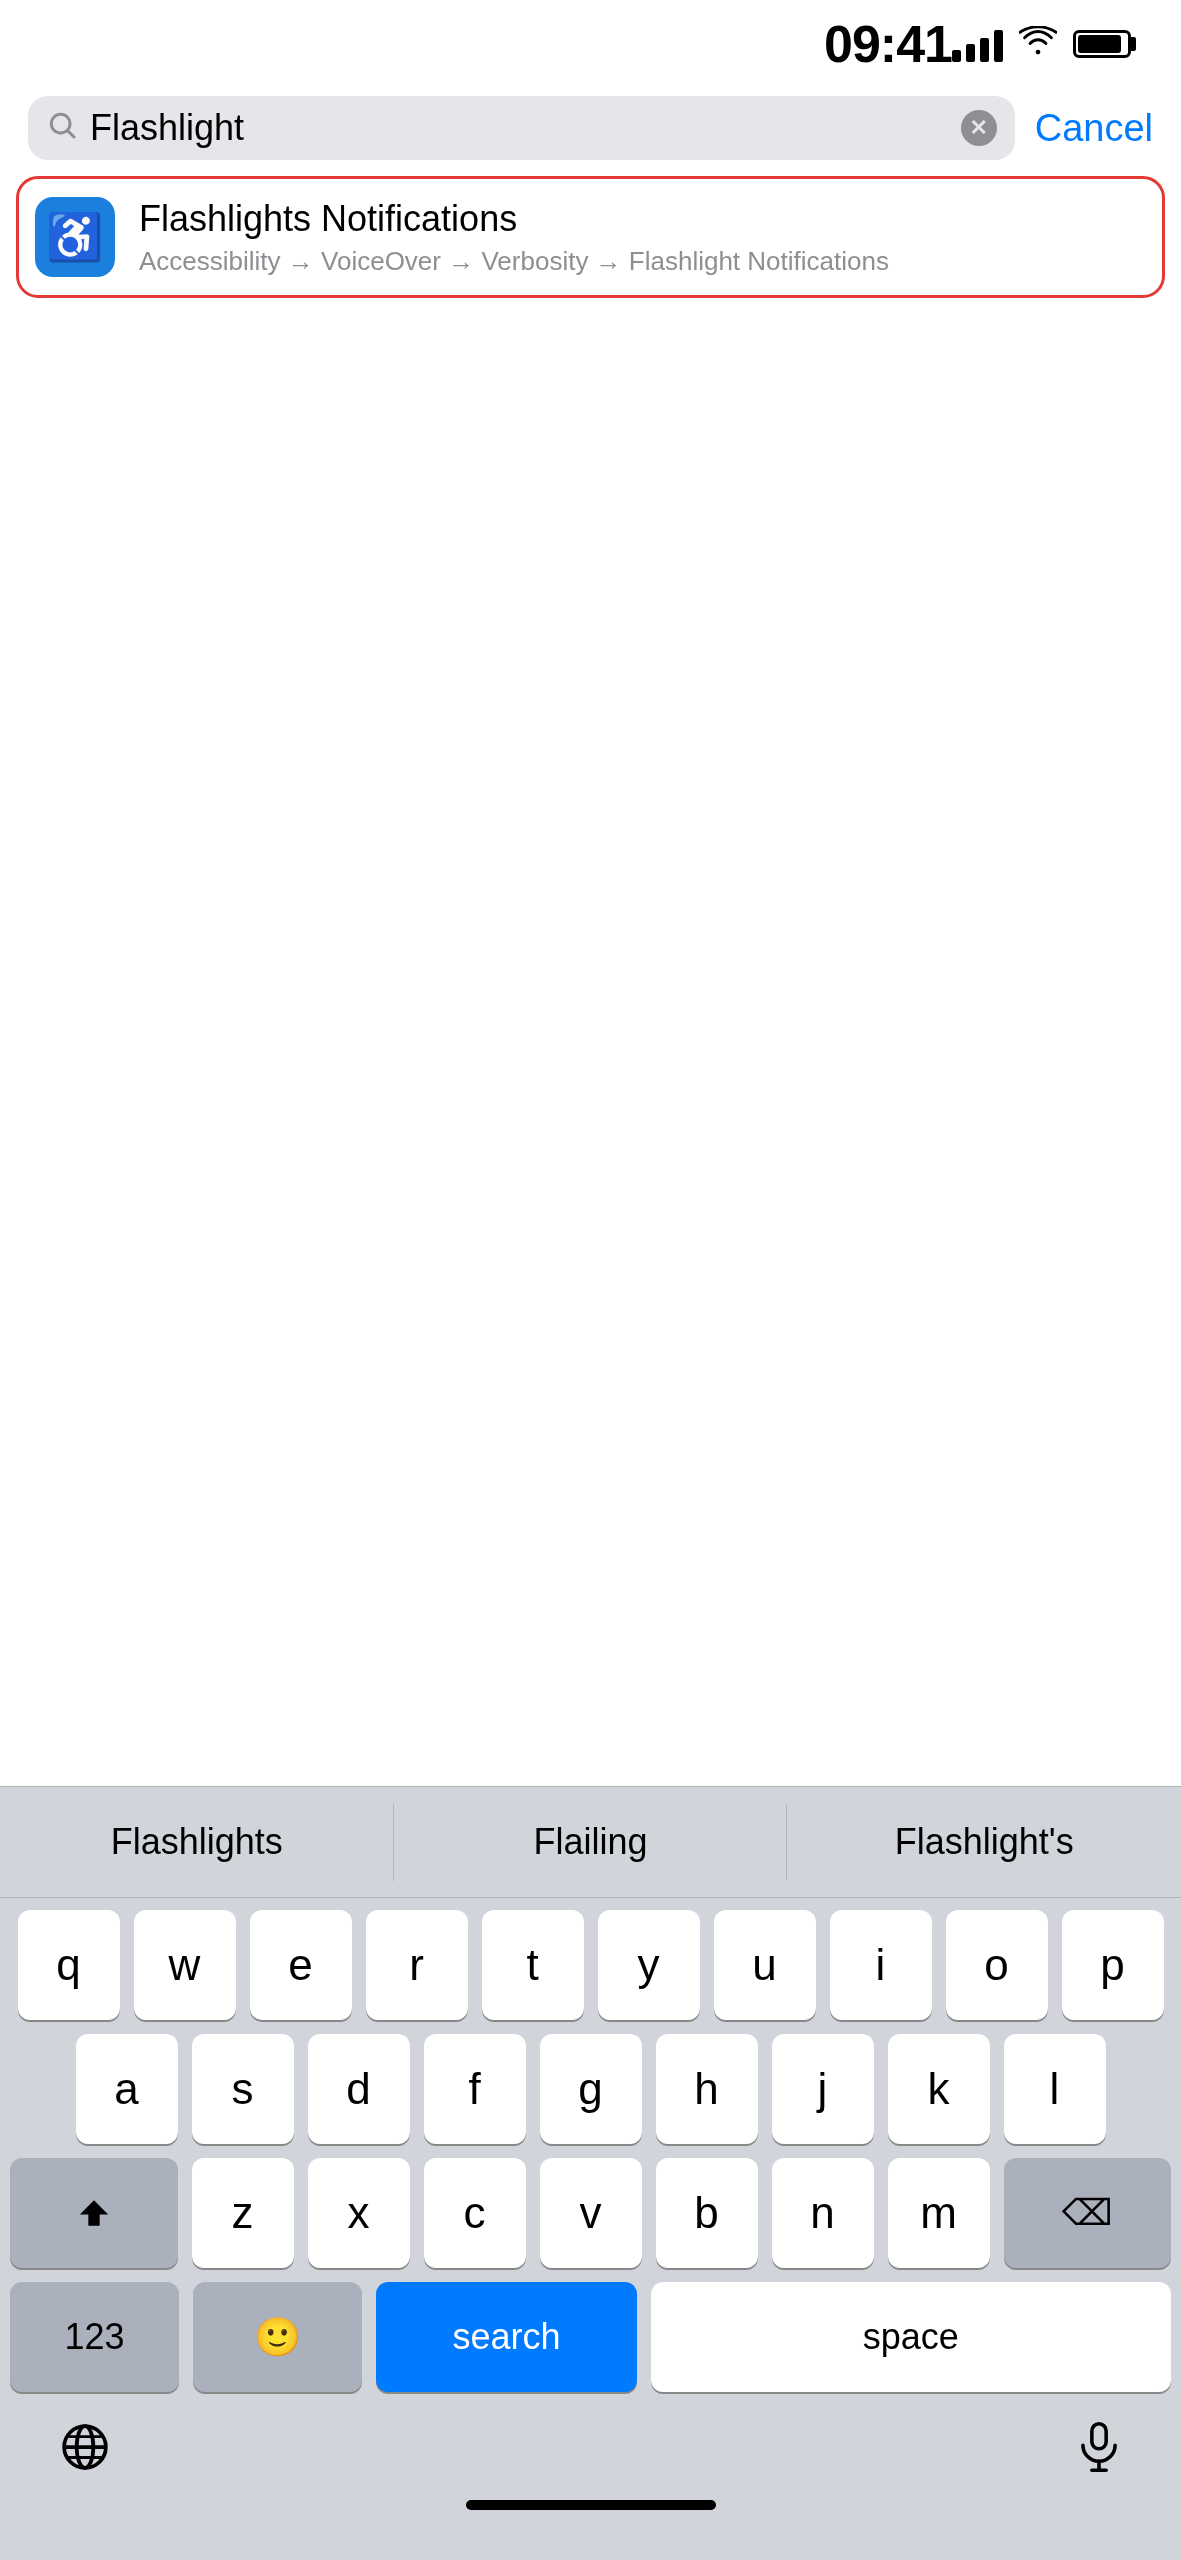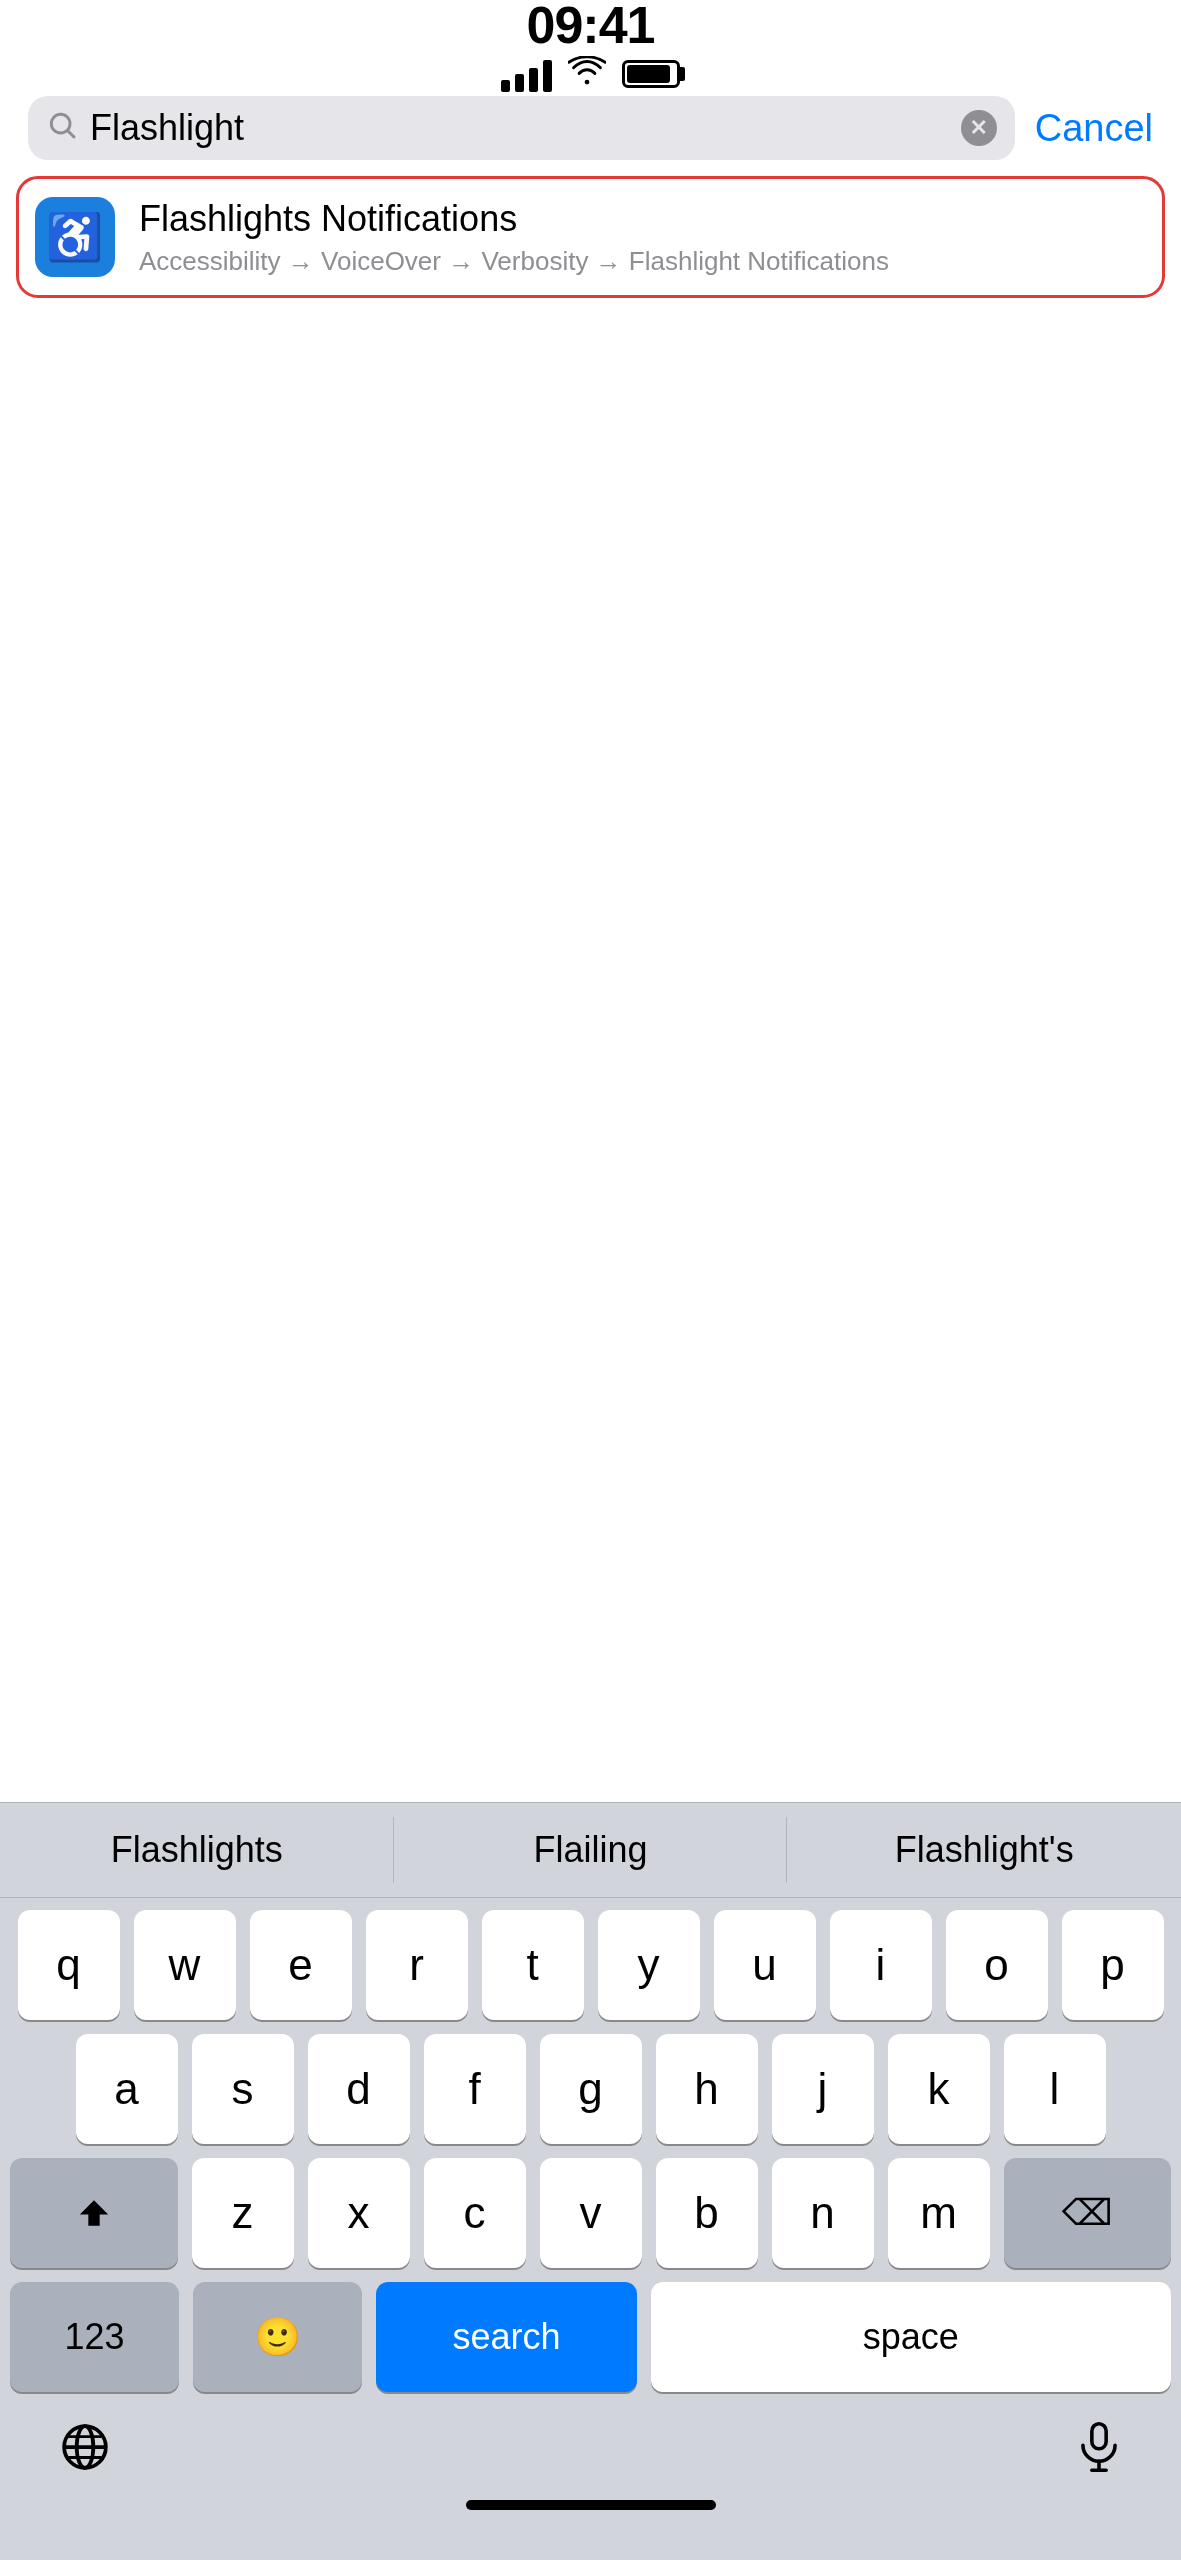--- a/index.html
+++ b/index.html
@@ -9,25 +9,24 @@
       height: 2560px;
       background: #ffffff;
       font-family: -apple-system, "SF Pro Display", "Helvetica Neue", Arial, sans-serif;
       overflow: hidden;
       position: relative;
     }
 
     
     .status-bar {
       display: flex;
-      justify-content: center;
+      justify-content: flex-end;
       align-items: center;
       padding: 18px 50px 10px 50px;
       height: 80px;
-      flex-direction: column;
     }
 
     .status-time {
       font-size: 52px;
       font-weight: 700;
       color: #000;
       letter-spacing: -1px;
     }
 
     .status-icons {
@@ -200,21 +199,21 @@
       background: #d1d5db;
       padding-bottom: 30px;
     }
 
     
     .autocomplete-bar {
       display: flex;
       background: #d1d5db;
       border-top: 1px solid #b0b4bb;
       border-bottom: 1px solid #b0b4bb;
-      height: 96px;
+      height: 112px;
     }
 
     .autocomplete-item {
       flex: 1;
       display: flex;
       align-items: center;
       justify-content: center;
       font-size: 36px;
       color: #000;
       position: relative;

